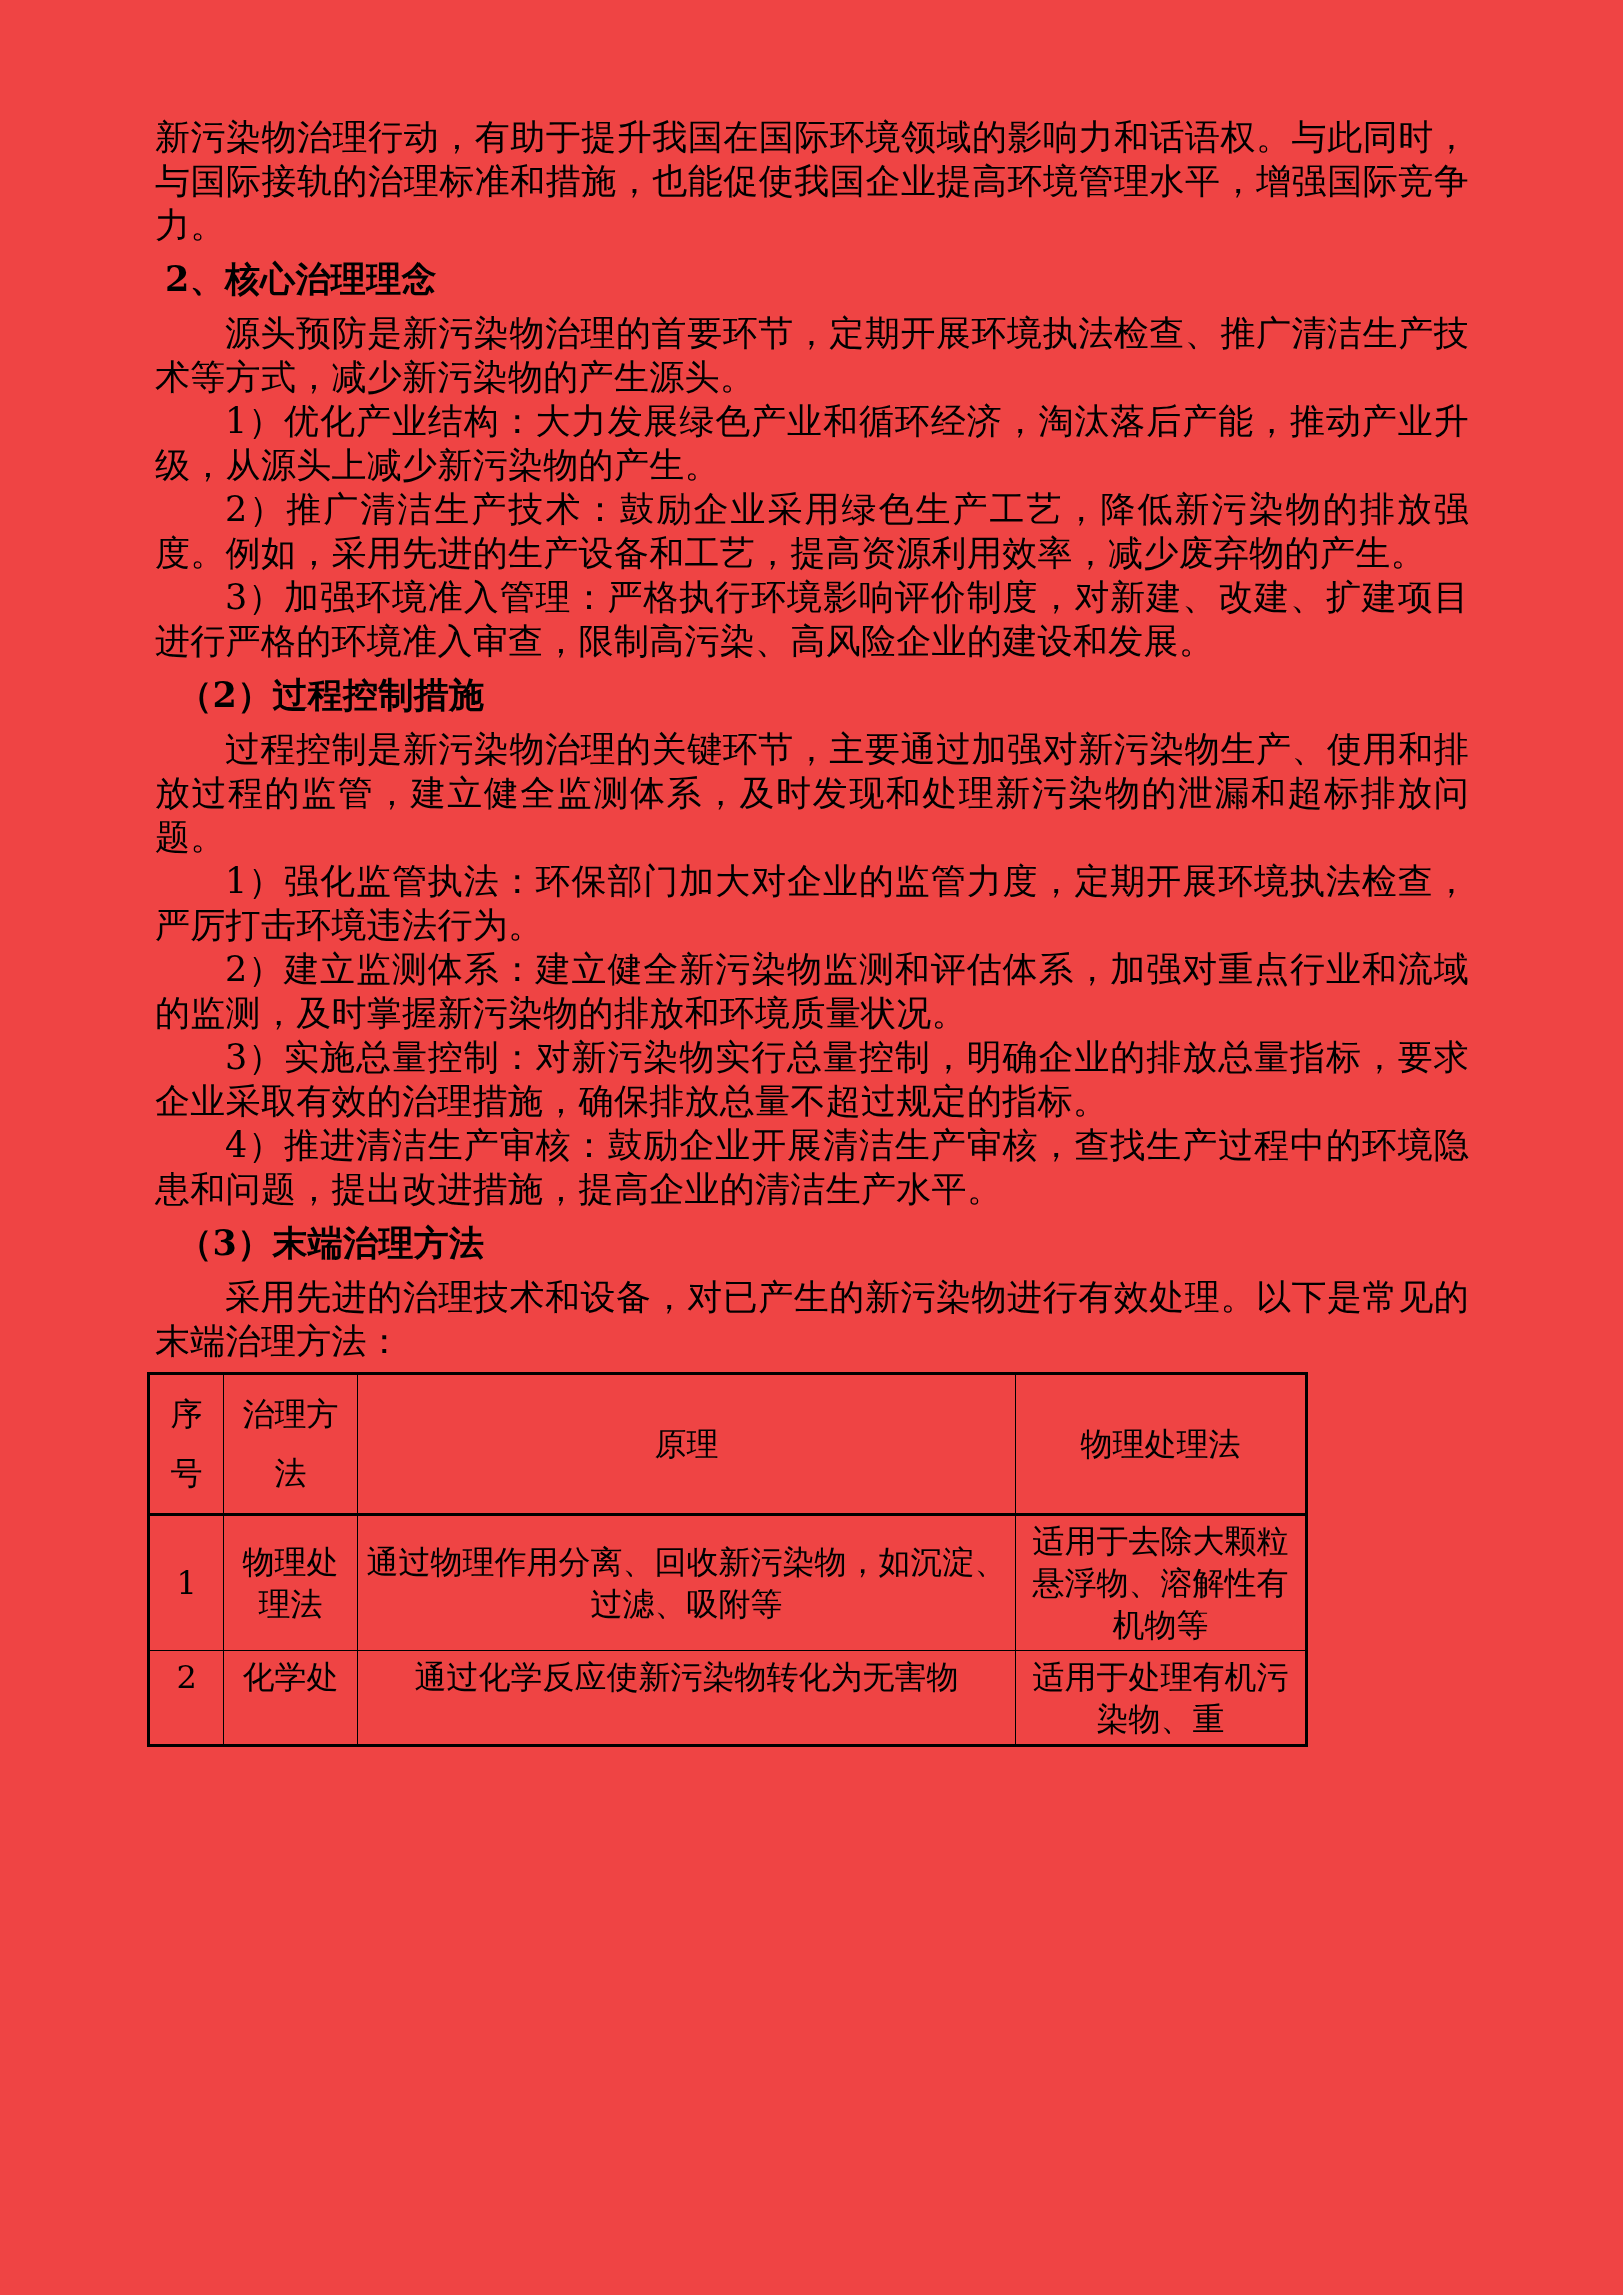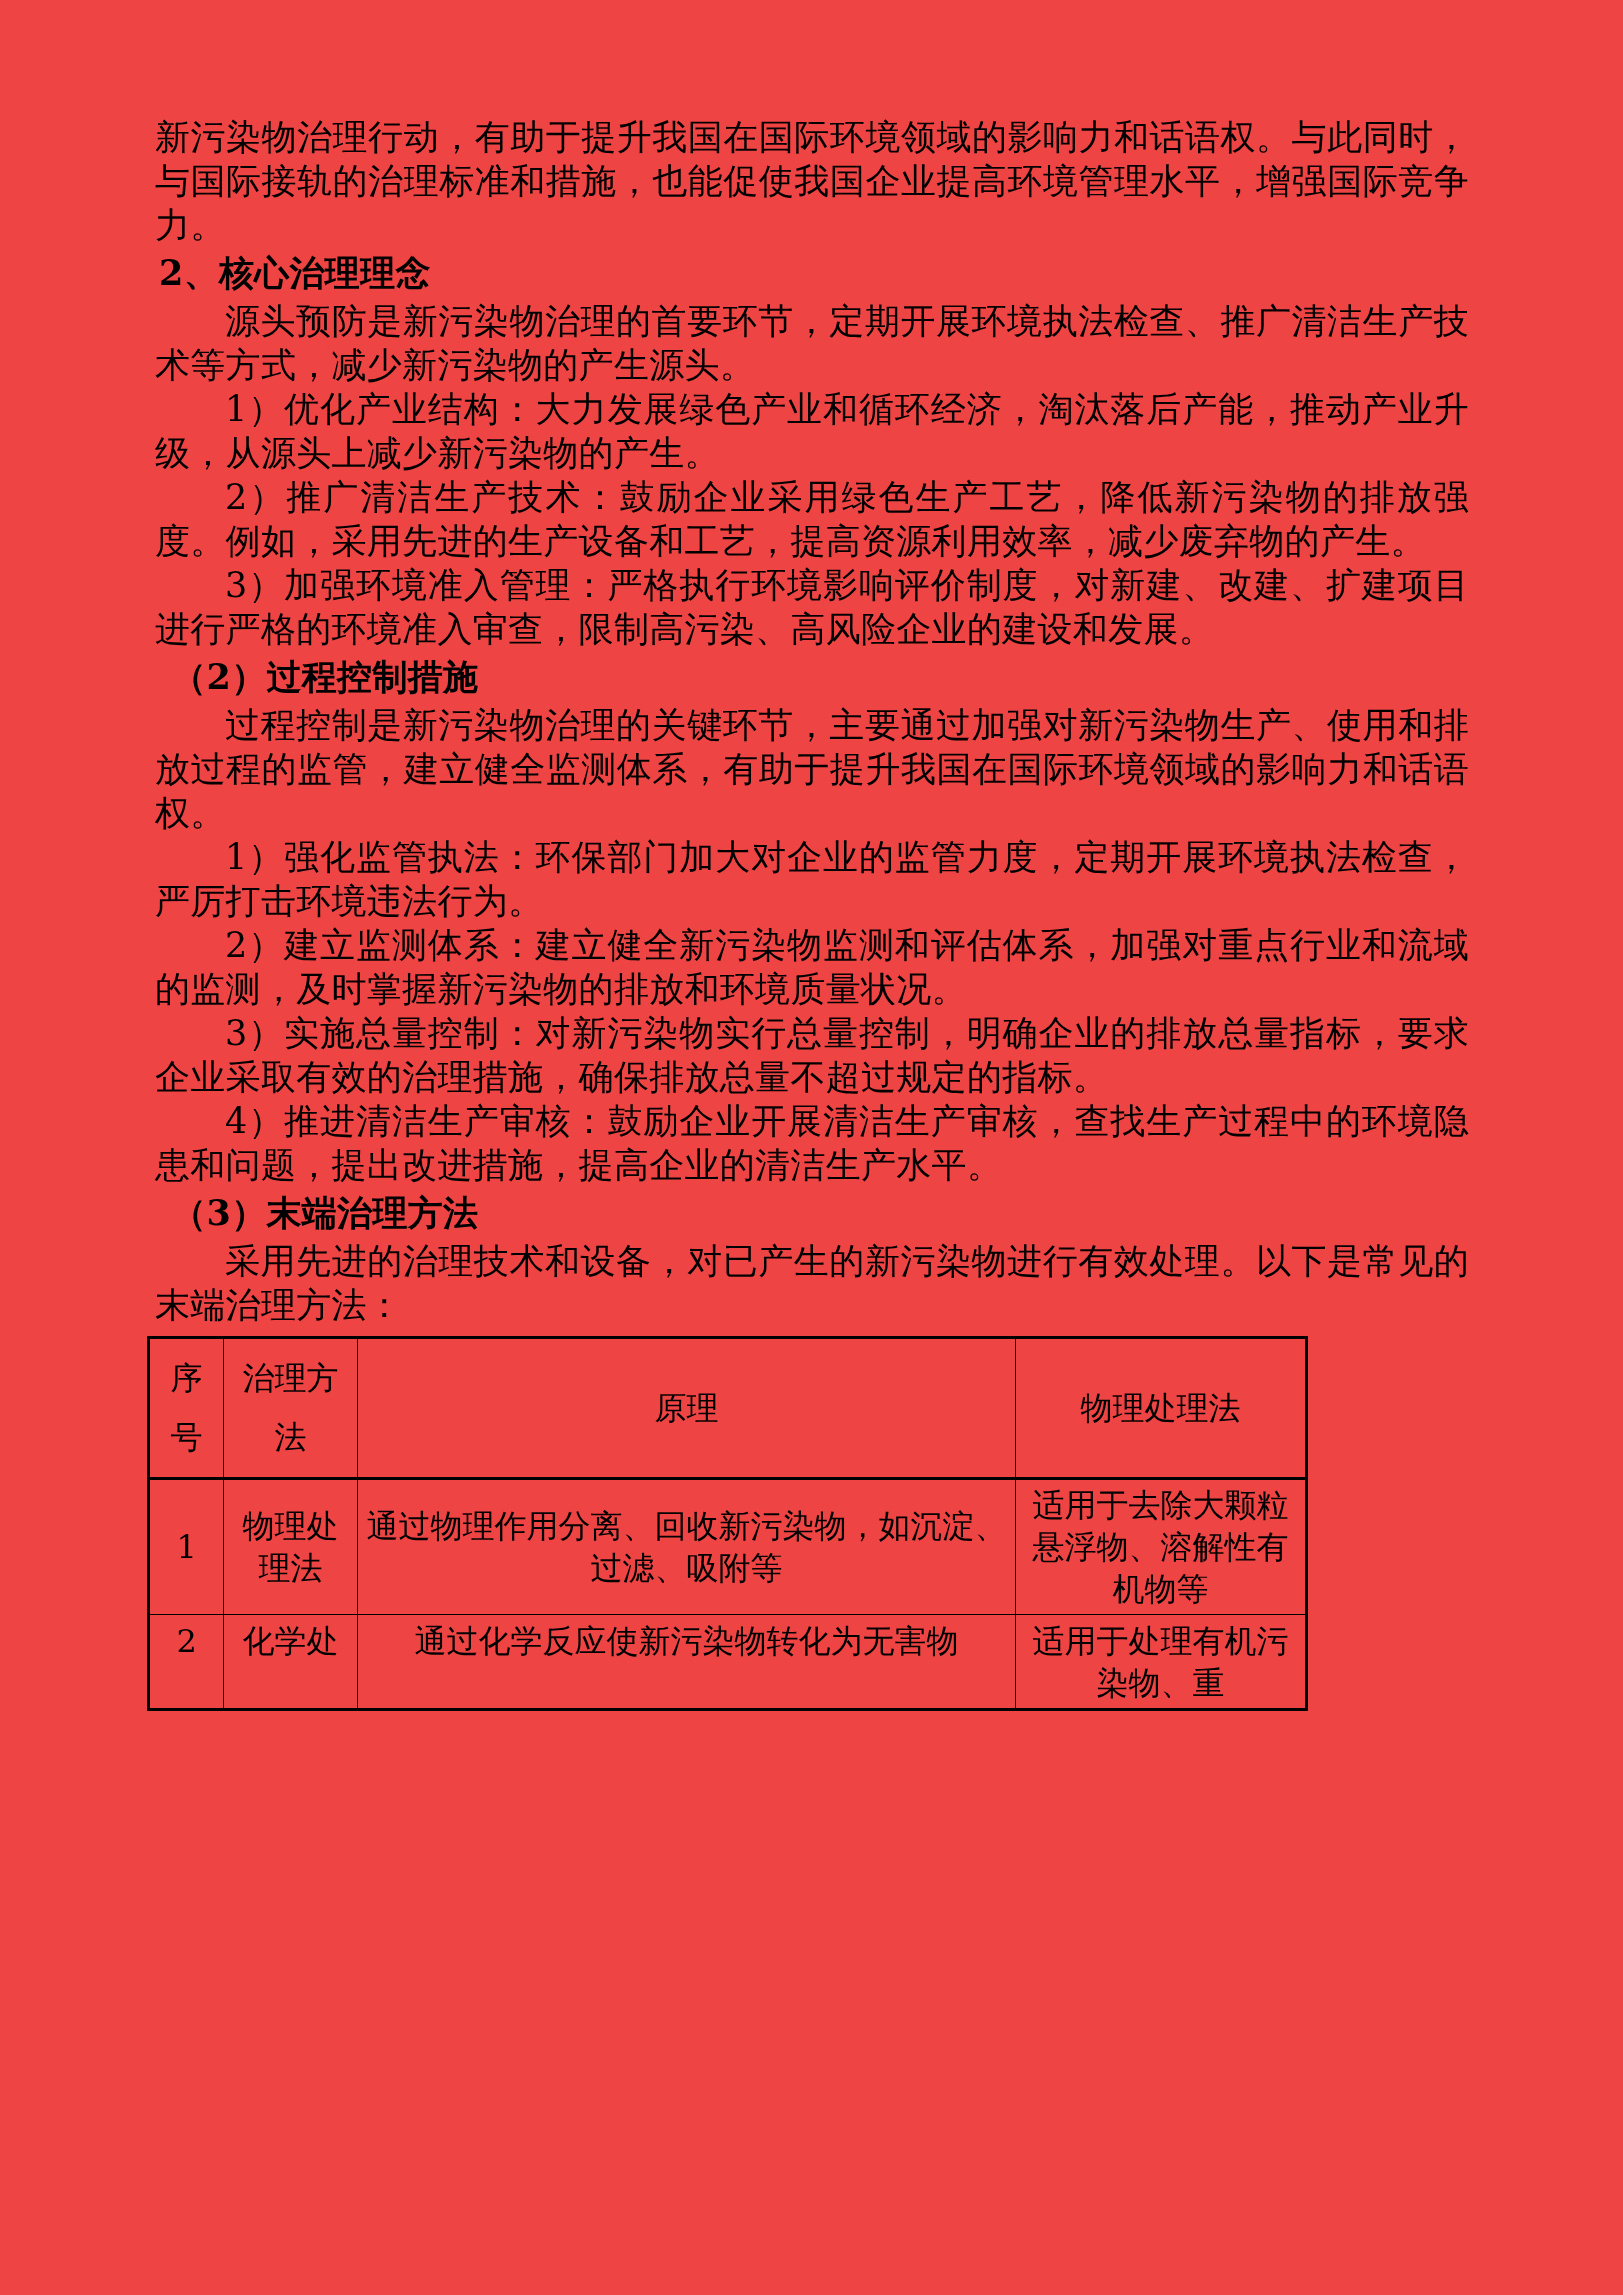--- a/index.html
+++ b/index.html
@@ -41,21 +41,21 @@
   }
   .para.indent {          
     text-indent: 2em;
   }
 
   
   .heading {
     font-size: 35px;
     line-height: 44px;
     font-weight: bold;
-    margin: 4px;
+    margin: 10px;
     text-indent: 0;
     letter-spacing: 0.3px;
   }
   .heading.sub {
     text-indent: 0.35em;
   }
 
   
   .tbl-wrap {
     margin-top: 9.2px;
@@ -119,21 +119,21 @@
     <p class="para indent">源头预防是新污染物治理的首要环节，定期开展环境执法检查、推广清洁生产技术等方式，减少新污染物的产生源头。</p>
 
     <p class="para indent">1）优化产业结构：大力发展绿色产业和循环经济，淘汰落后产能，推动产业升级，从源头上减少新污染物的产生。</p>
 
     <p class="para indent">2）推广清洁生产技术：鼓励企业采用绿色生产工艺，降低新污染物的排放强度。例如，采用先进的生产设备和工艺，提高资源利用效率，减少废弃物的产生。</p>
 
     <p class="para indent">3）加强环境准入管理：严格执行环境影响评价制度，对新建、改建、扩建项目进行严格的环境准入审查，限制高污染、高风险企业的建设和发展。</p>
 
     <p class="heading sub">（2）过程控制措施</p>
 
-    <p class="para indent">过程控制是新污染物治理的关键环节，主要通过加强对新污染物生产、使用和排放过程的监管，建立健全监测体系，有助于提升我国在国际环境领域的影响力和话语权。</p>
+    <p class="para indent">过程控制是新污染物治理的关键环节，主要通过加强对新污染物生产、使用和排放过程的监管，建立健全监测体系，及时发现和处理新污染物的泄漏和超标排放问题。</p>
 
     <p class="para indent">1）强化监管执法：环保部门加大对企业的监管力度，定期开展环境执法检查，严厉打击环境违法行为。</p>
 
     <p class="para indent">2）建立监测体系：建立健全新污染物监测和评估体系，加强对重点行业和流域的监测，及时掌握新污染物的排放和环境质量状况。</p>
 
     <p class="para indent">3）实施总量控制：对新污染物实行总量控制，明确企业的排放总量指标，要求企业采取有效的治理措施，确保排放总量不超过规定的指标。</p>
 
     <p class="para indent">4）推进清洁生产审核：鼓励企业开展清洁生产审核，查找生产过程中的环境隐患和问题，提出改进措施，提高企业的清洁生产水平。</p>
 
     <p class="heading sub">（3）末端治理方法</p>

